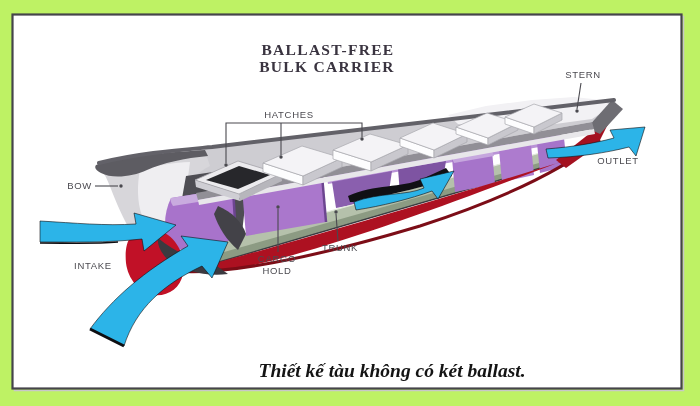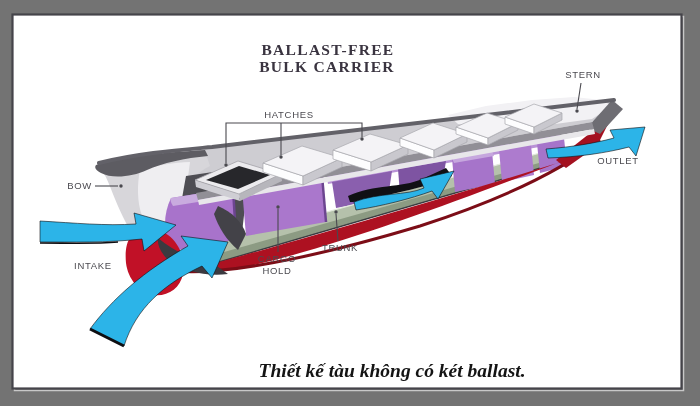--- a/index.html
+++ b/index.html
@@ -1,16 +1,16 @@
 <!DOCTYPE html>
 <html><head>
 <meta charset="utf-8">
 <style>
   html,body{margin:0;padding:0;background:#ffffff;}
-  .canvas{position:relative;width:700px;height:406px;background:#737373;overflow:hidden;
+  .canvas{position:relative;width:700px;height:406px;background:#bef264;overflow:hidden;
           font-family:"Liberation Sans",sans-serif;}
   svg{display:block;}
   .lbl{font-family:"Liberation Sans",sans-serif;font-size:9.5px;letter-spacing:0.7px;
        fill:#4b4a50;}
   .ttl{font-family:"Liberation Serif",serif;font-size:15.5px;font-weight:bold;
        letter-spacing:1.3px;fill:#3a3440;}
   .cap{font-family:"Liberation Serif",serif;font-size:19.5px;font-weight:bold;
        font-style:italic;fill:#141414;}
   .leader{stroke:#4a494f;stroke-width:1.1;fill:none;}
   .dot{fill:#4a494f;}

